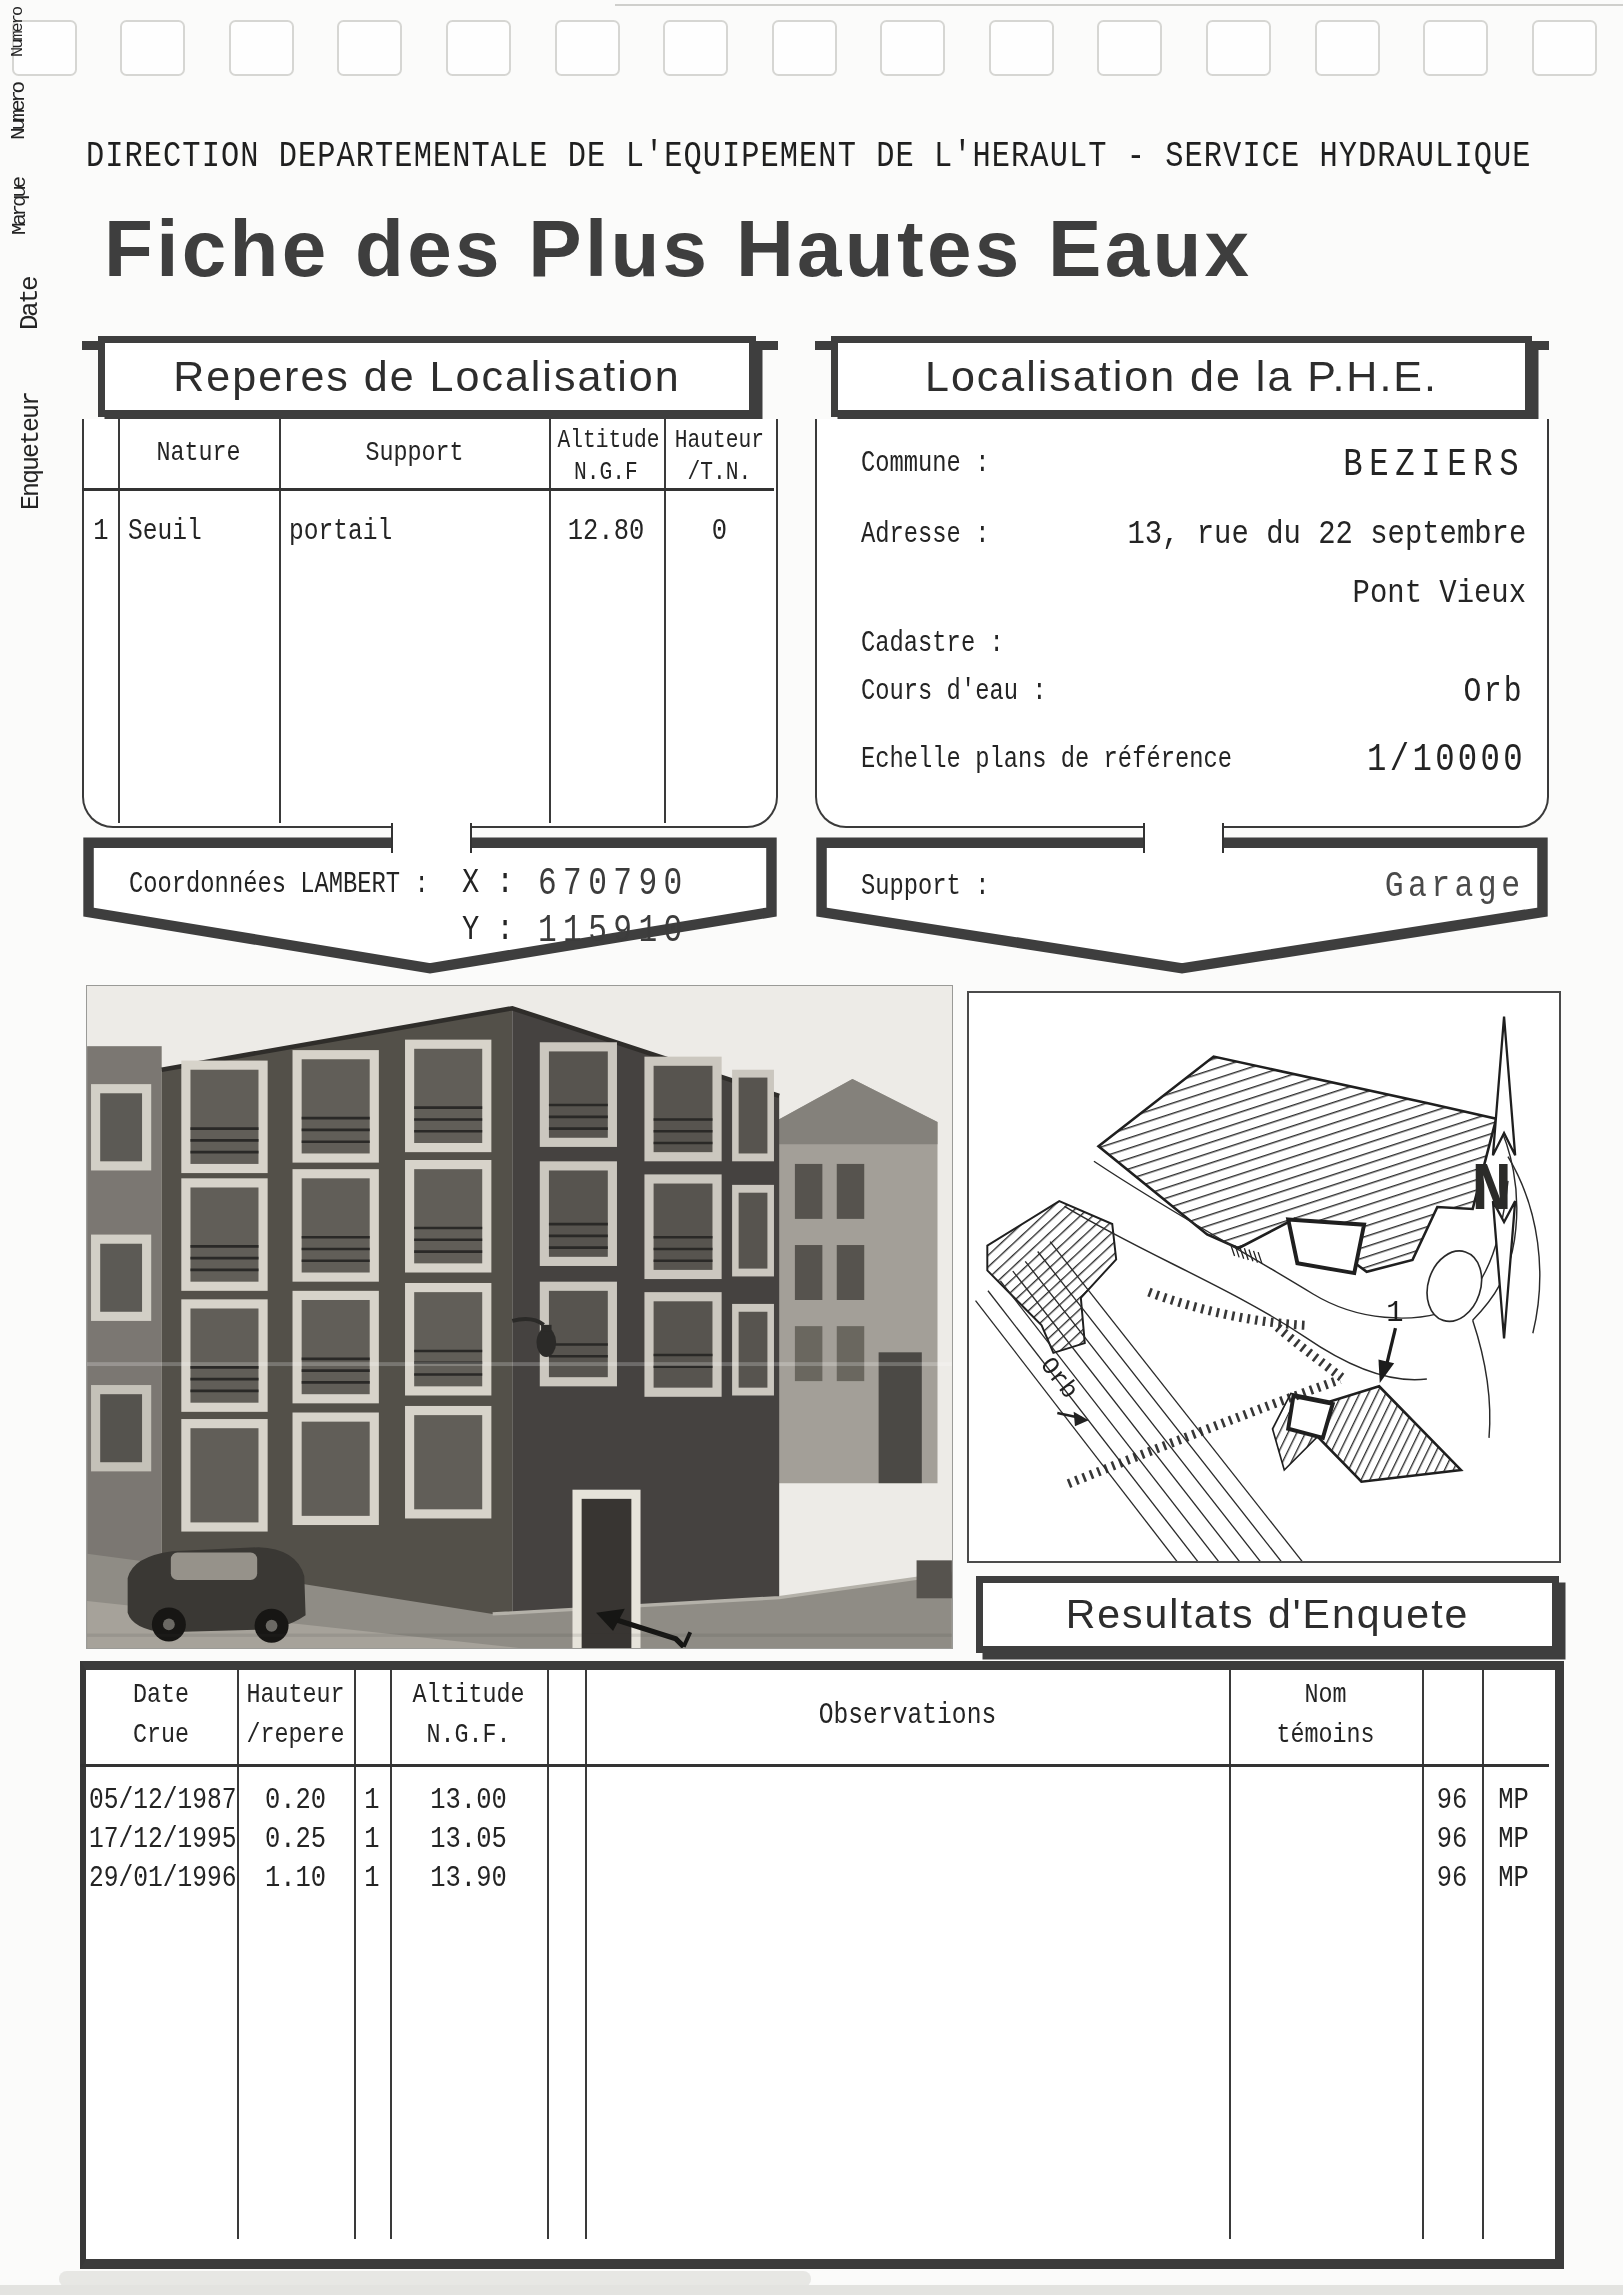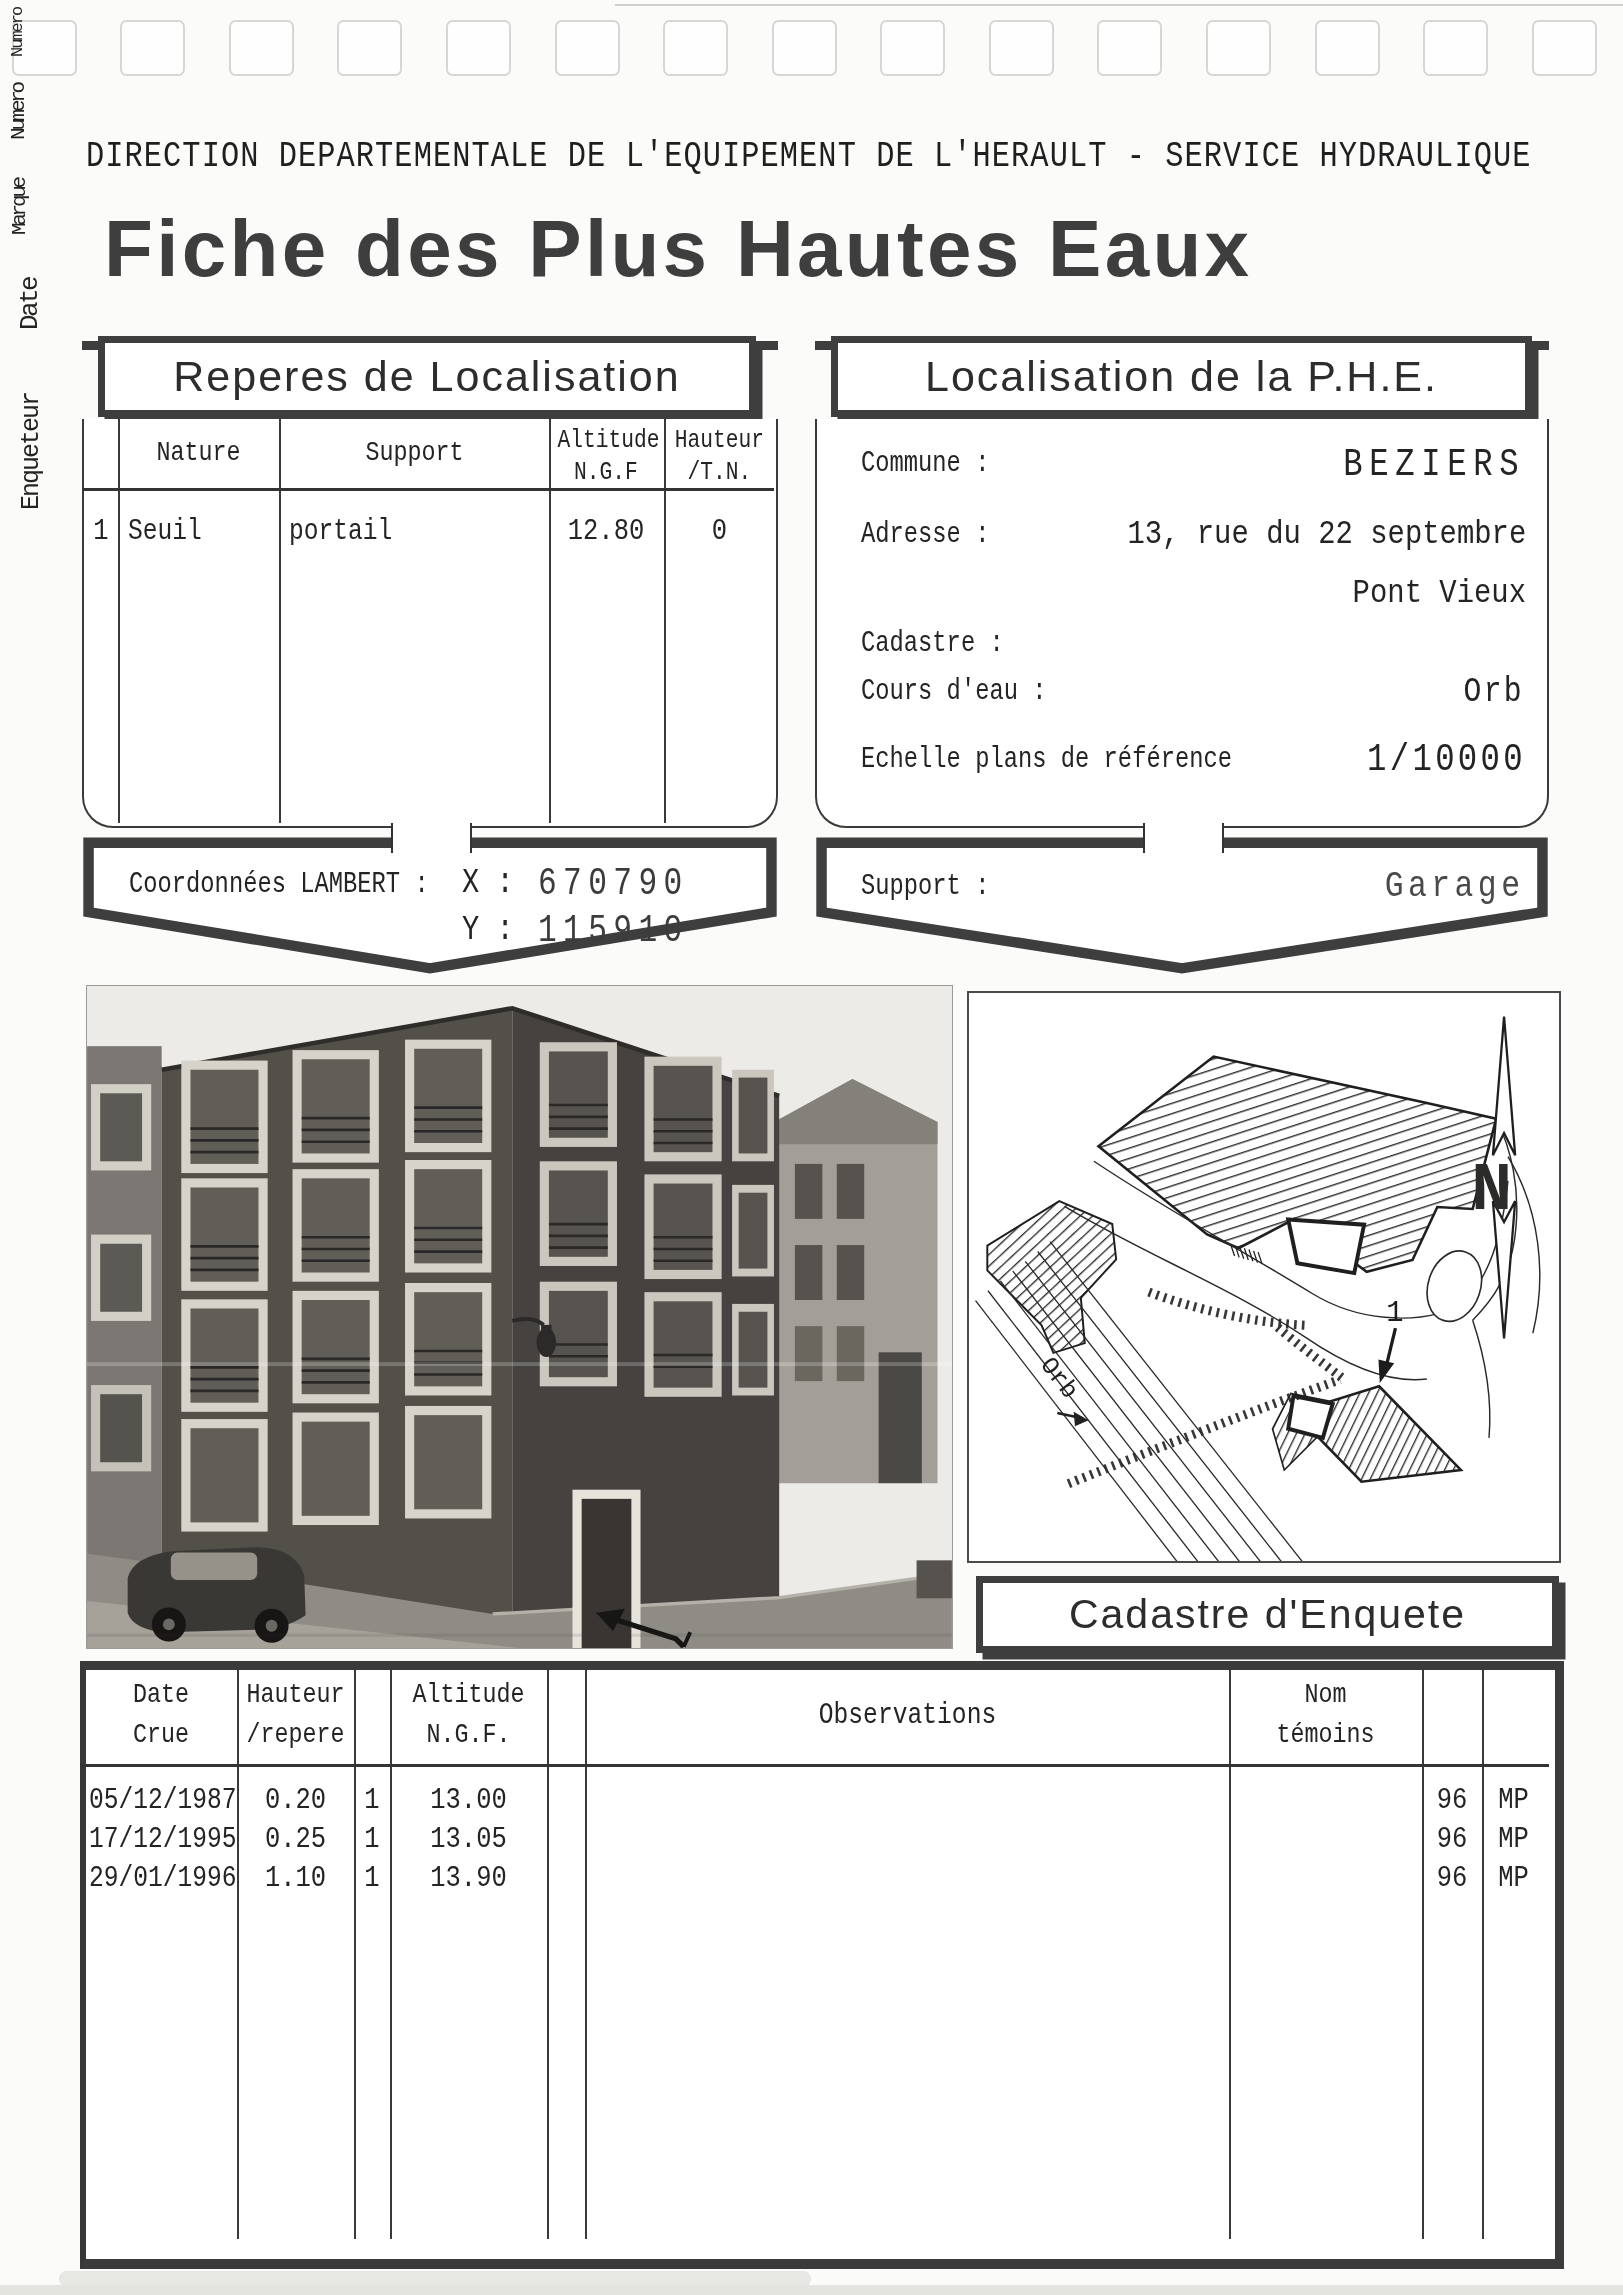--- a/index.html
+++ b/index.html
@@ -312,21 +312,21 @@
 
       <g>
         <path d="M818,36 L835,248 L818,214 L801,248 Z" fill="#fff" stroke="#1f1f1f" stroke-width="3.5"></path>
         <path d="M818,528 L835,318 L818,350 L801,318 Z" fill="#fff" stroke="#1f1f1f" stroke-width="3.5"></path>
         <text x="768" y="330" font-size="104" font-weight="bold" font-family="Liberation Serif, serif" fill="#2b2b29">N</text>
       </g>
     </svg>
   </div>
 
   <div class="secbox" style="left:976px;top:1576px;width:569px;height:63px;font-size:41px;z-index:4;">
-    <span>Cadastre d'Enquete</span>
+    <span>Resultats d'Enquete</span>
   </div>
 
   <div class="abs" style="left:80px;top:1661px;width:1469px;height:589px;background:#fff;
        border-left:6.5px solid #383838;border-right:9.2px solid #3b3b3b;border-top:9.2px solid #3b3b3b;border-bottom:10.5px solid #3b3b3b;"></div>
 
   <div class="vline" style="left:237px;top:1670px;height:569px;"></div>
   <div class="vline" style="left:354px;top:1670px;height:569px;"></div>
   <div class="vline" style="left:390px;top:1670px;height:569px;"></div>
   <div class="vline" style="left:547px;top:1670px;height:569px;"></div>
   <div class="vline" style="left:585px;top:1670px;height:569px;"></div>

